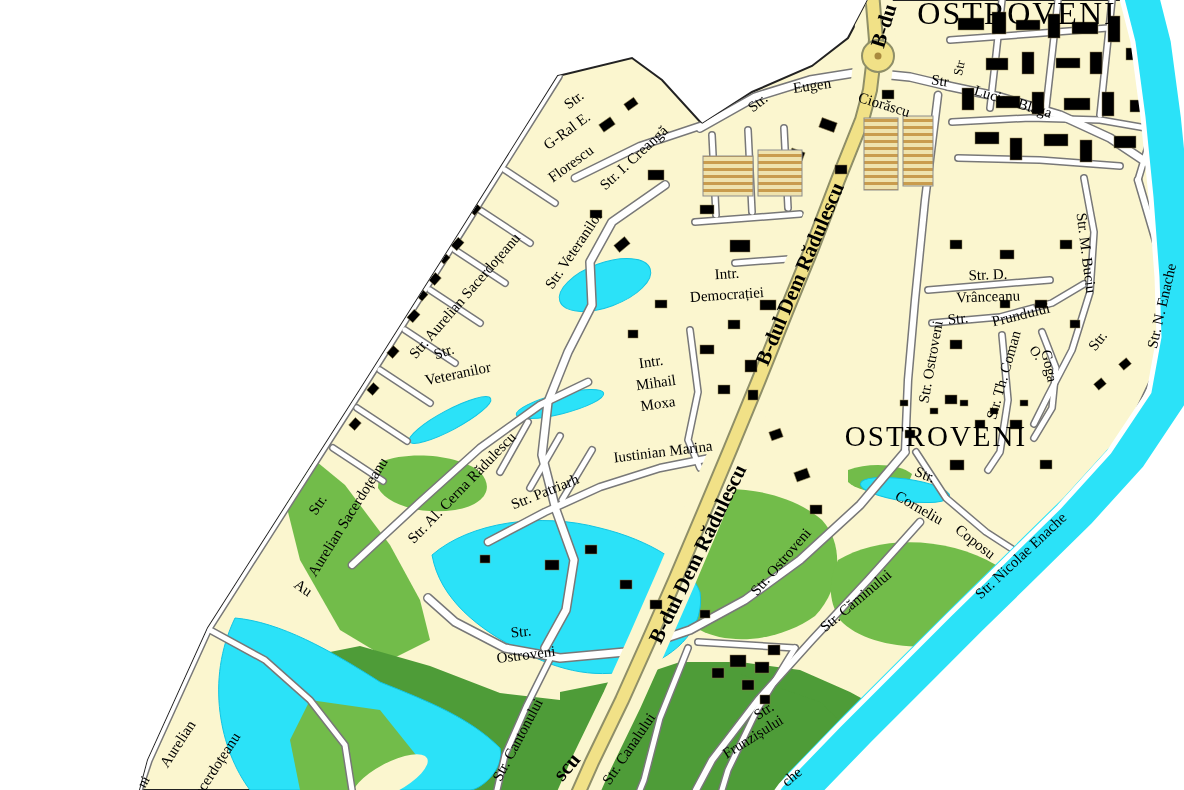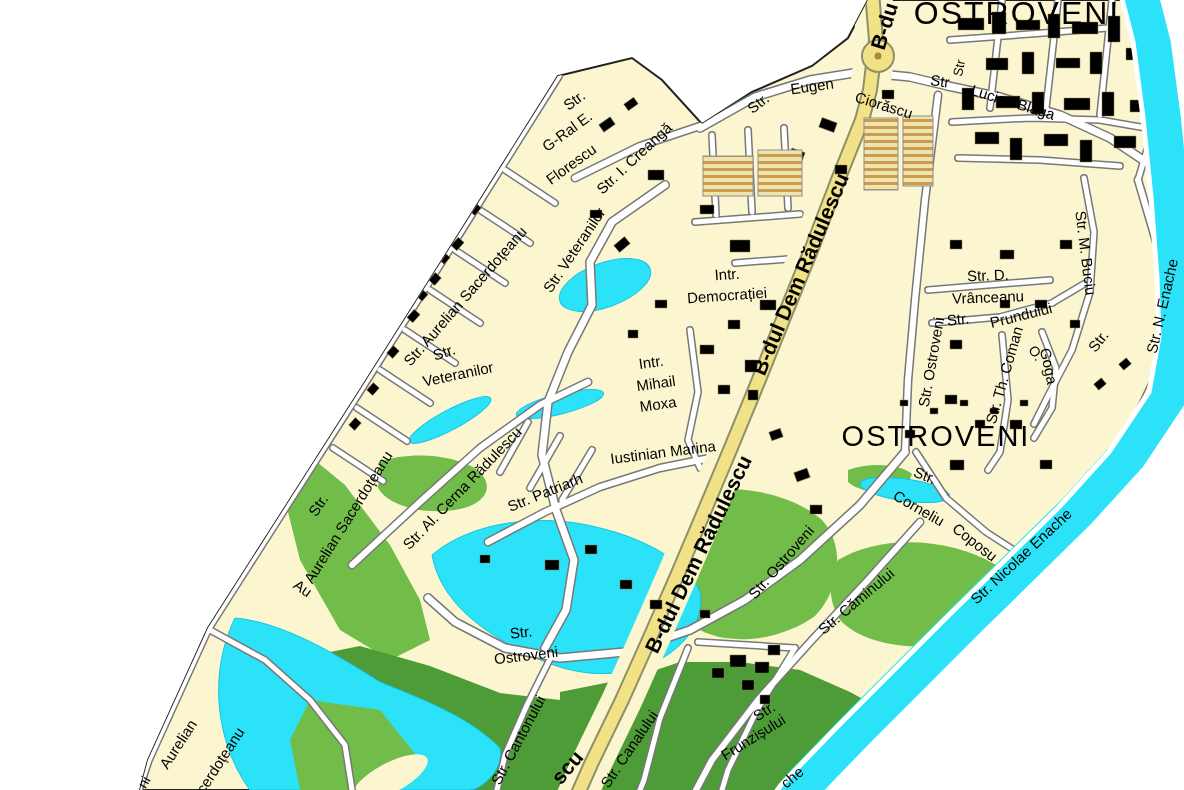--- a/index.html
+++ b/index.html
@@ -1,17 +1,17 @@
 <!DOCTYPE html>
 <html><head>
 <meta charset="utf-8">
 <style>
   html,body{margin:0;padding:0;background:#ffffff;}
   #stage{position:relative;width:1184px;height:790px;overflow:hidden;background:#ffffff;
-         font-family:Liberation Sans, sans-serif;}
+         font-family:Liberation Serif, serif;}
   #mapsvg{position:absolute;left:0;top:0;}
   #labels{position:absolute;left:0;top:0;width:1184px;height:790px;pointer-events:none;}
   .lbl{position:absolute;white-space:nowrap;color:#000;transform-origin:center center;line-height:1;}
   .land{fill:var(--land);stroke:#222222;stroke-width:2;}
   .park{fill:var(--park);}
   .forest{fill:var(--forest);}
   .water{fill:var(--water);stroke:#12c4e2;stroke-width:1;}
   .riverband{fill:none;stroke:var(--water);stroke-width:38;stroke-linecap:round;}
   .riveredge{fill:none;stroke:#ffffff;stroke-width:5;stroke-linecap:round;}
   .rcase{fill:none;stroke:var(--casing);stroke-linecap:round;stroke-linejoin:round;}

